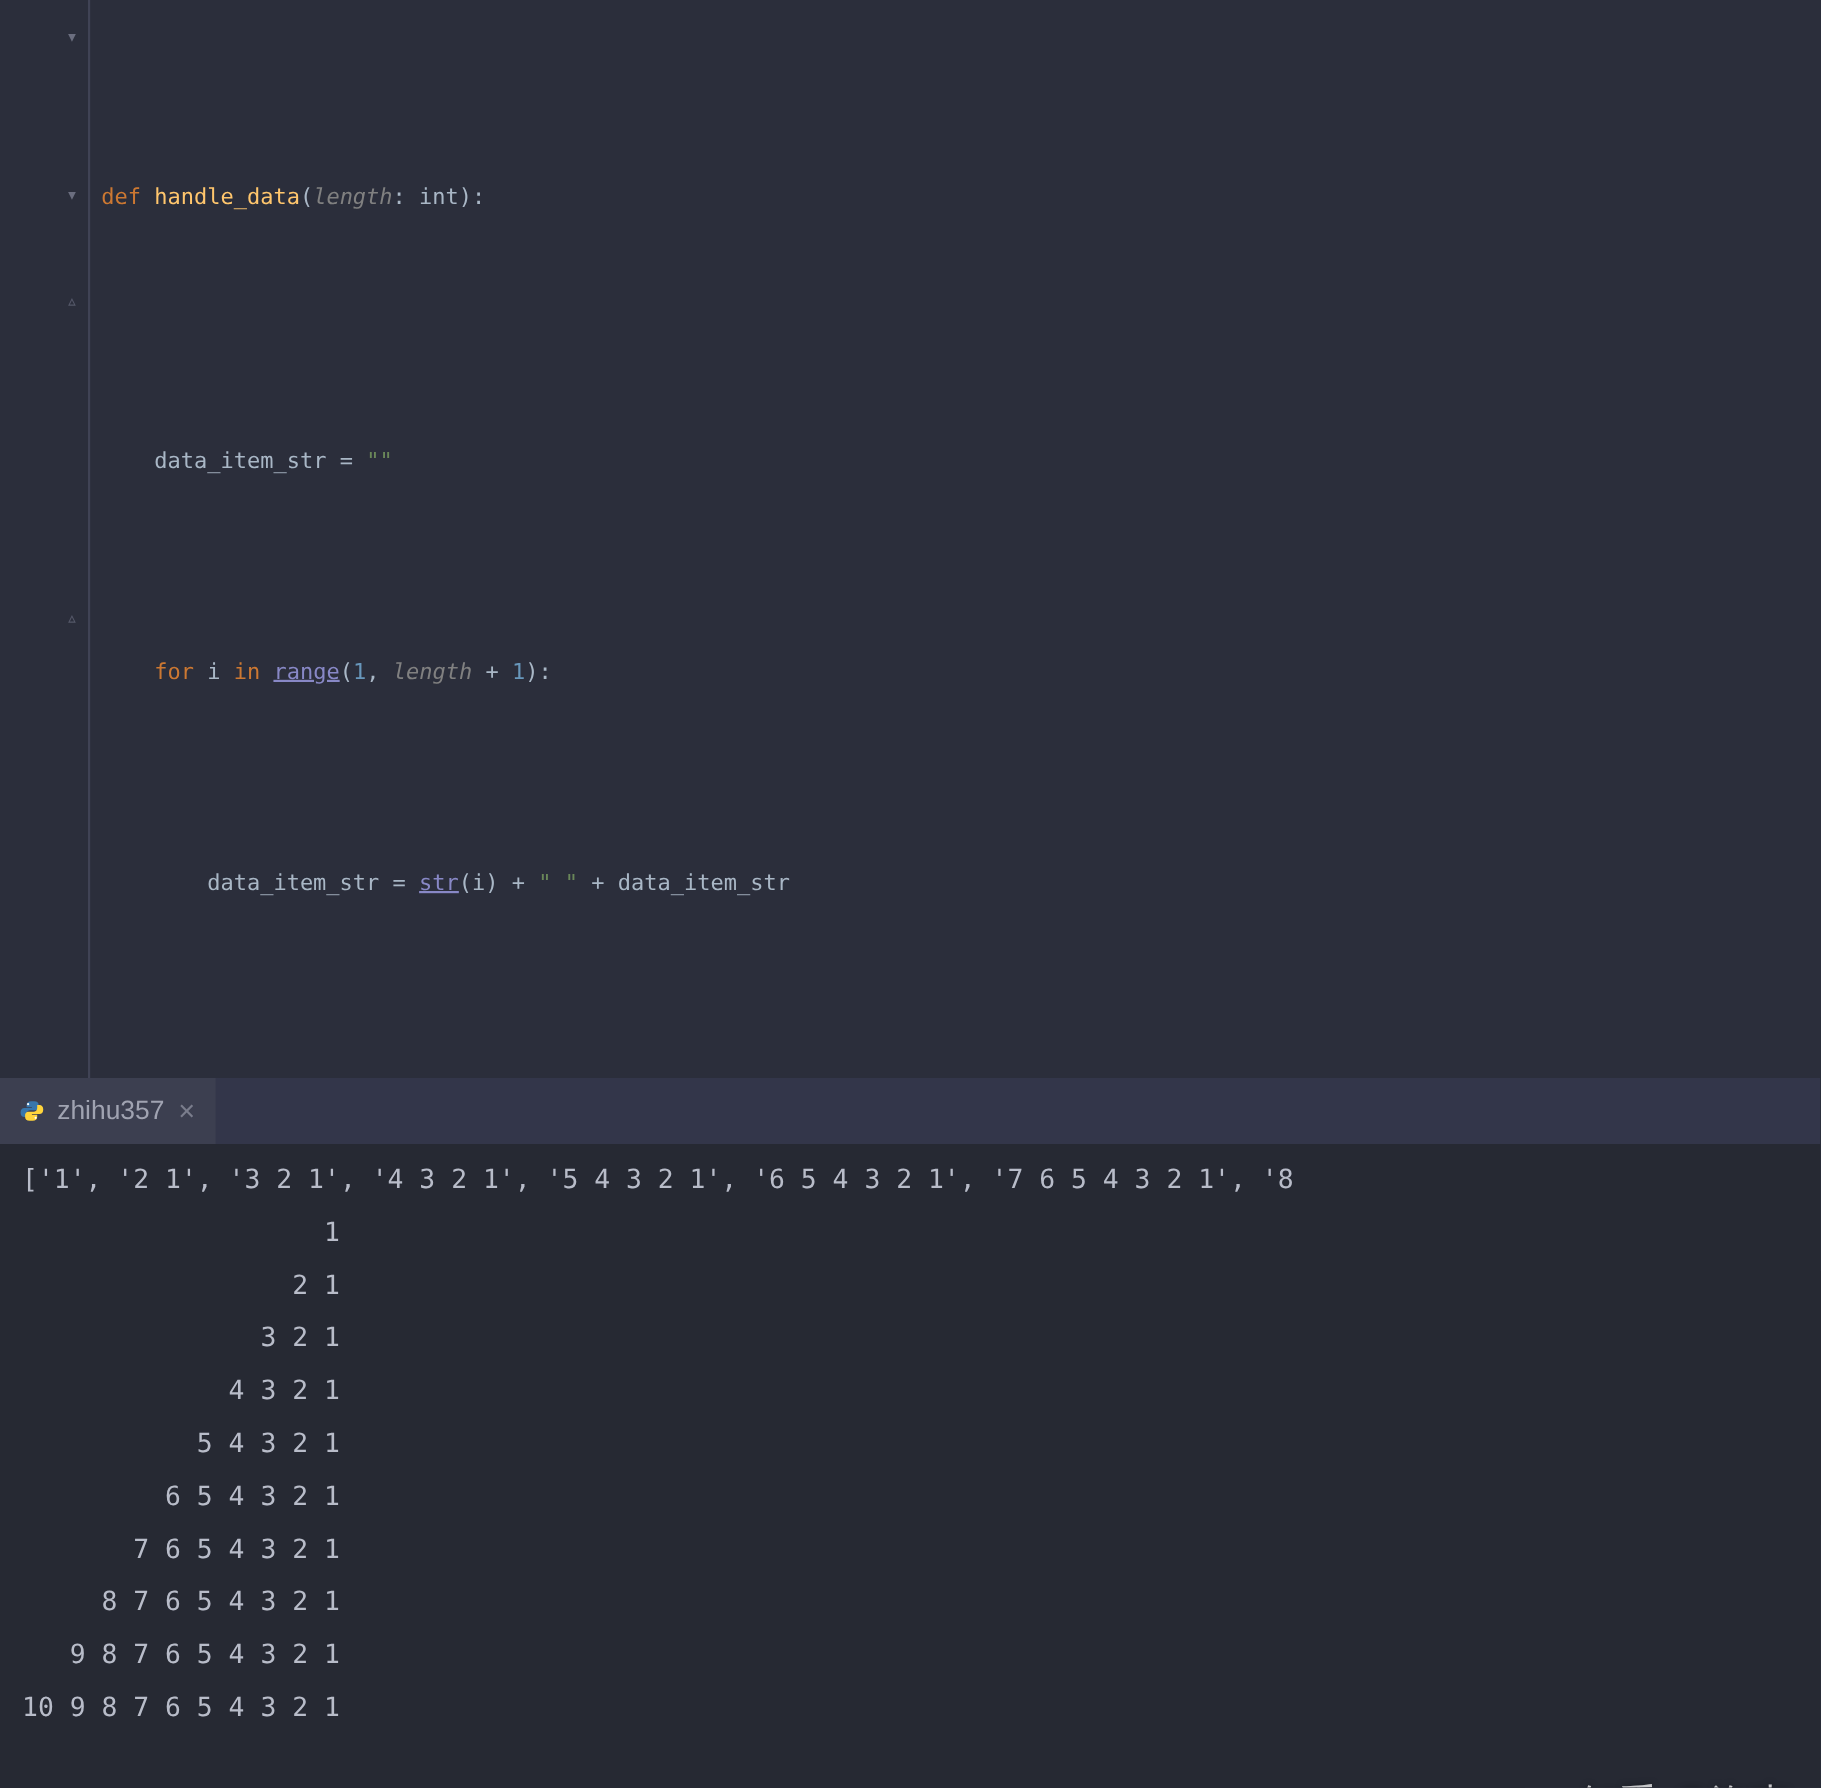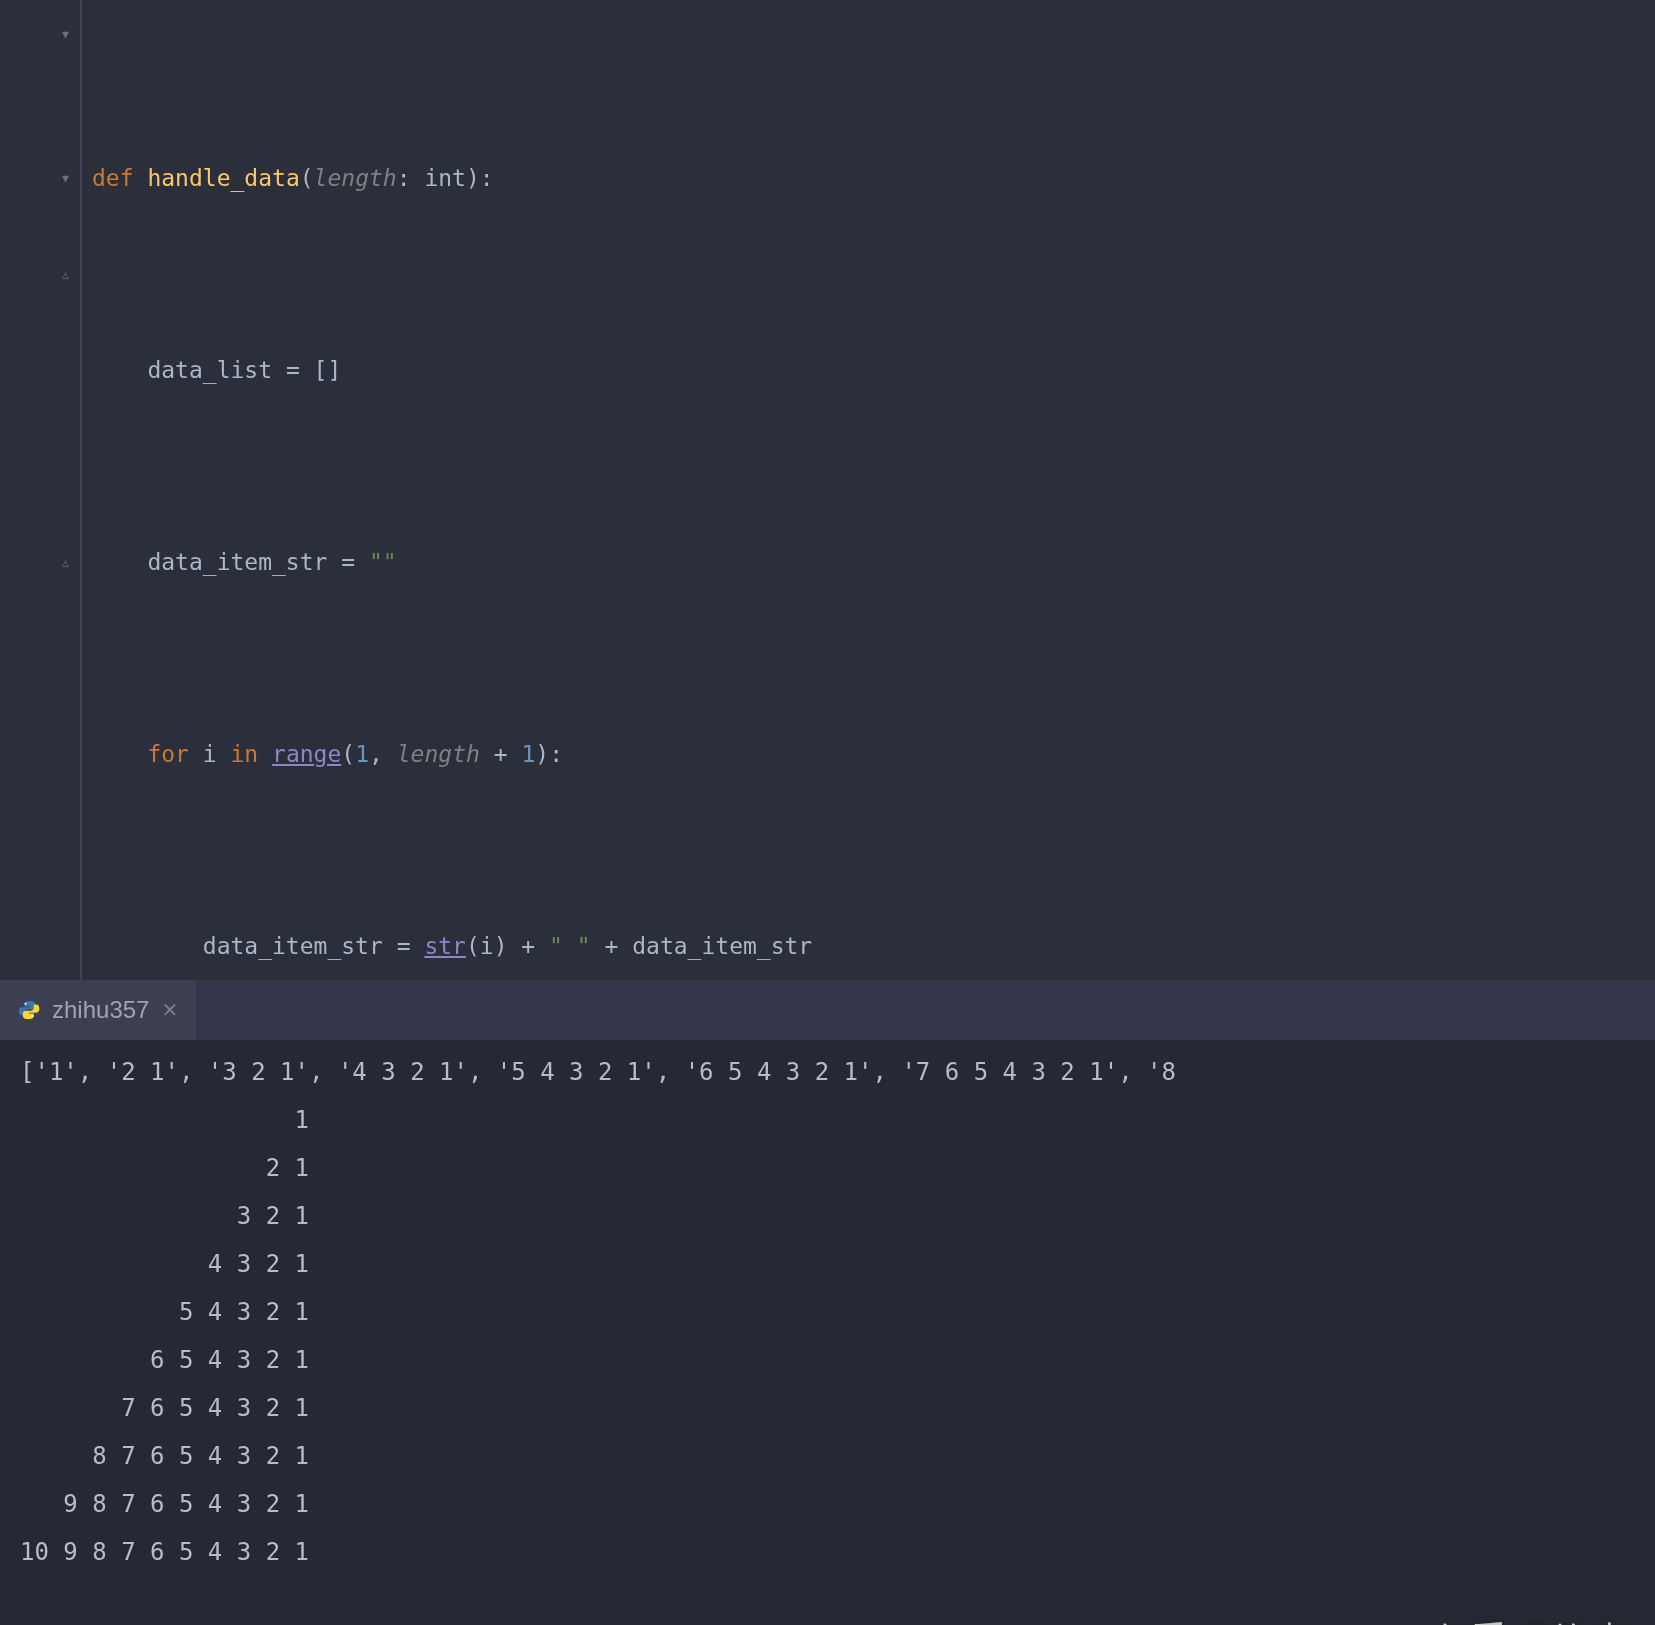--- a/index.html
+++ b/index.html
@@ -28,21 +28,21 @@
     left: 60px;
     font-size: 18px;
     color: #6b6e7f;
     line-height: 48px;
     user-select: none;
   }
   .code-area {
     flex: 1;
     padding: 10px 0 0 10px;
     line-height: 48px;
-    font-size: 23px;
+    font-size: 20px;
     white-space: pre;
     position: relative;
     overflow: hidden;
   }
   .code-line {
     height: 48px;
     position: relative;
   }
   .kw   { color: #cc7832; }     
   .fn   { color: #ffc66d; }
@@ -127,21 +127,20 @@
   <div class="gutter">
     <span class="gutter-icon" style="top:10px">▾</span>
     <span class="gutter-icon" style="top:154px">▾</span>
     <span class="gutter-icon" style="top:250px;color:#555869">▵</span>
     <span class="gutter-icon" style="top:538px;color:#555869">▵</span>
   </div>
   <div class="code-area">
     
     <div class="code-line"><span class="kw">def</span> <span class="fn">handle_data</span><span class="paren">(</span><span class="italic">length</span><span class="op">: </span><span class="type">int</span><span class="paren">):</span></div>
     
-    <div class="code-line">    <span class="id">data_list</span> <span class="op">=</span> <span class="paren">[]</span></div>
     
     <div class="code-line">    <span class="id">data_item_str</span> <span class="op">=</span> <span class="str">""</span></div>
     
     <div class="code-line">    <span class="kw">for</span> <span class="id">i</span> <span class="kw">in</span> <span class="builtin">range</span><span class="paren">(</span><span class="num">1</span><span class="op">,</span> <span class="italic">length</span> <span class="op">+</span> <span class="num">1</span><span class="paren">):</span></div>
     
     <div class="code-line">        <span class="id">data_item_str</span> <span class="op">=</span> <span class="builtin">str</span><span class="paren">(</span><span class="id">i</span><span class="paren">)</span> <span class="op">+</span> <span class="str">" "</span> <span class="op">+</span> <span class="id">data_item_str</span></div>
     
     
     
     

